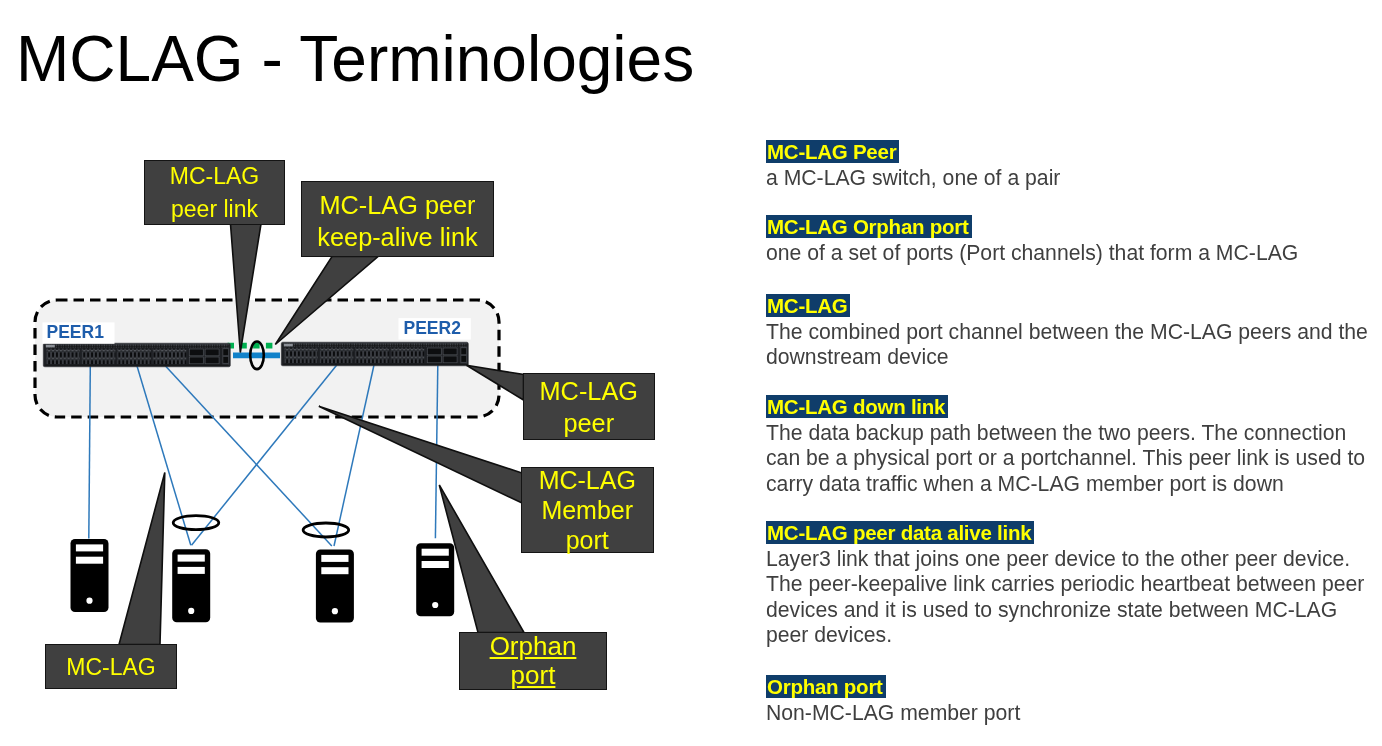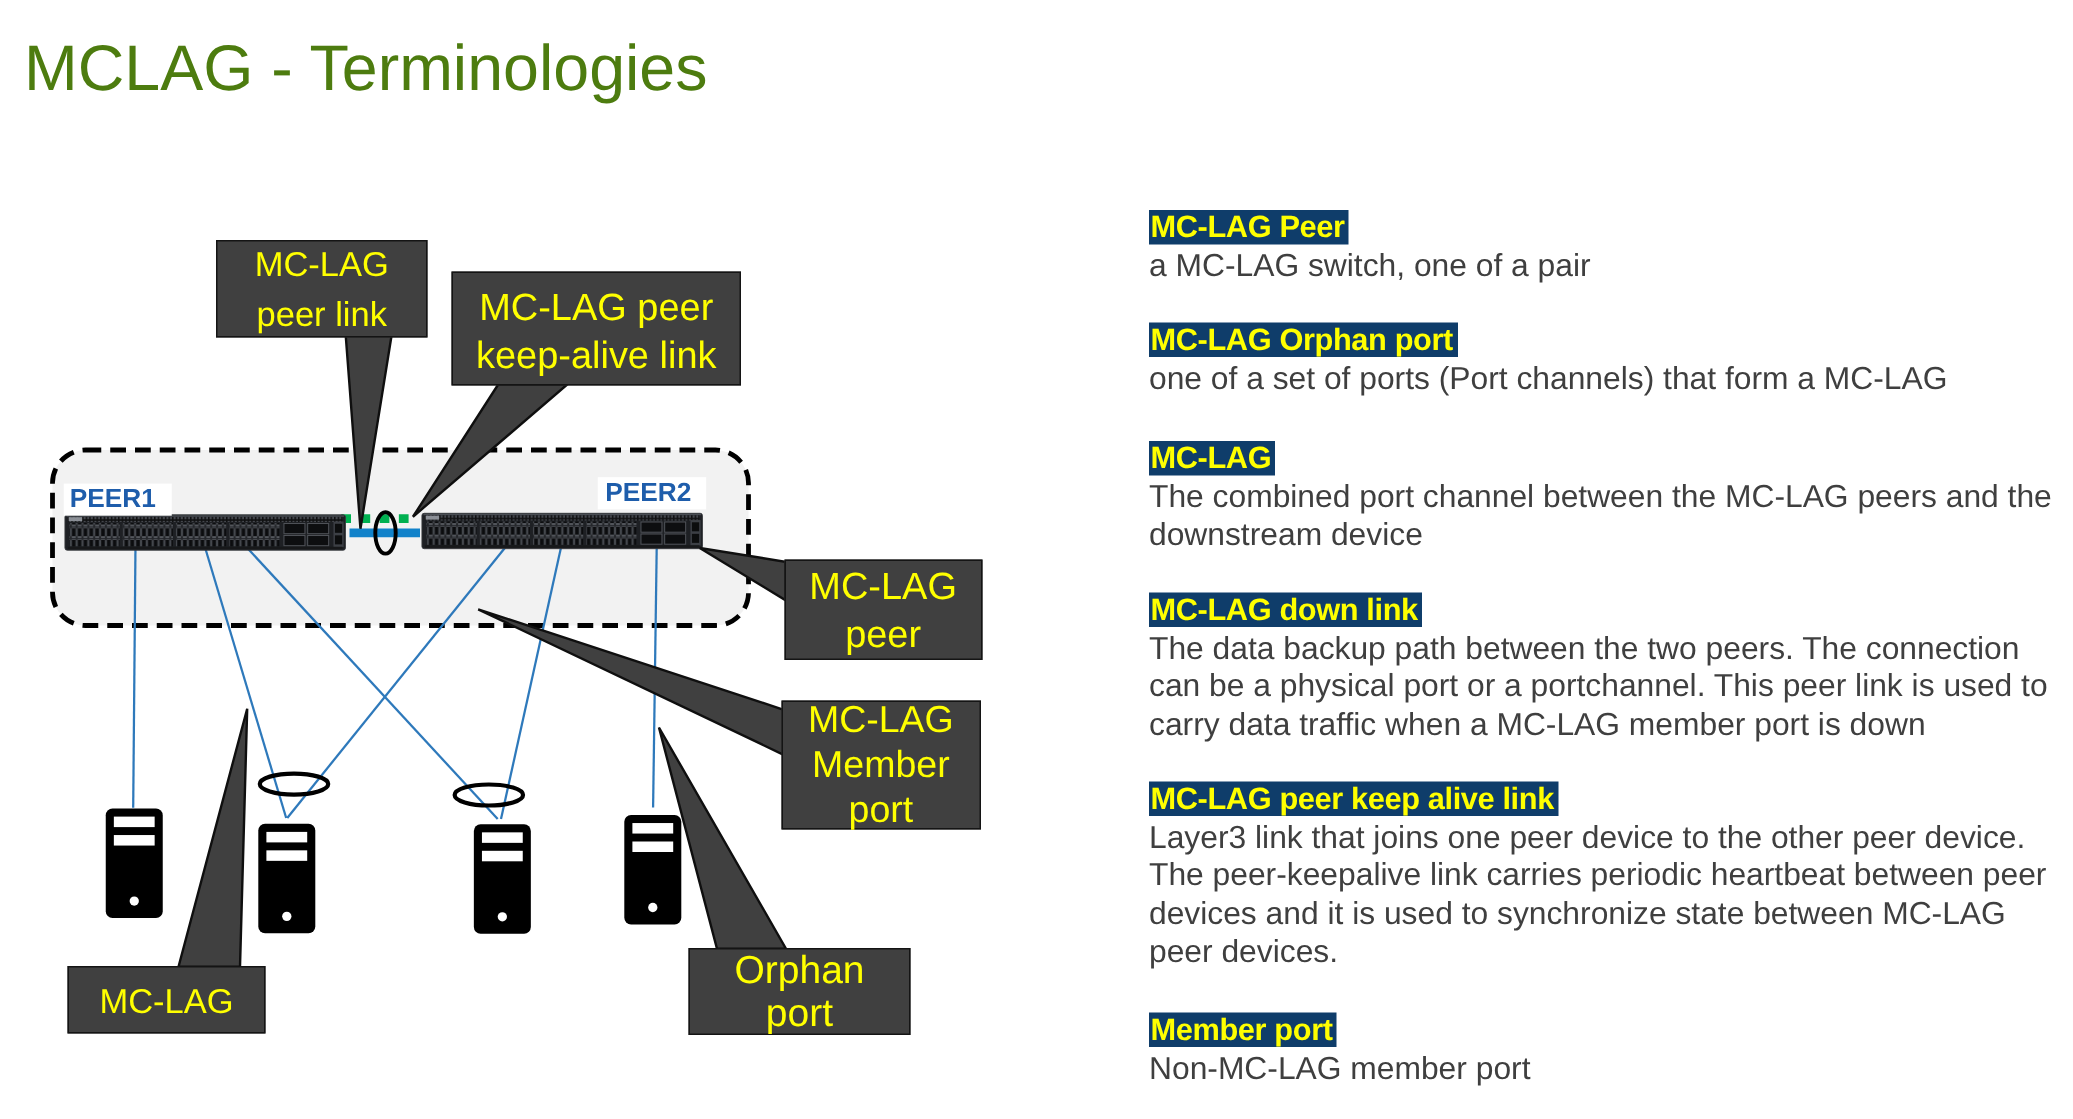--- a/index.html
+++ b/index.html
@@ -1,18 +1,18 @@
 <!DOCTYPE html>
 <html><head>
 <meta charset="utf-8">
 <style>
   html,body{margin:0;padding:0;}
   body{width:1382px;height:746px;background:#ffffff;position:relative;overflow:hidden;
        font-family:"Liberation Sans",sans-serif;}
-  #title{position:absolute;left:16px;top:22px;font-size:43px;color:#4d7c0f;white-space:nowrap;}
+  #title{position:absolute;left:16px;top:22px;font-size:64px;color:#000000;white-space:nowrap;}
   #rcol{position:absolute;left:766px;top:139px;width:640px;font-size:21.2px;line-height:25.5px;color:#3f3f3f;}
   #rcol .sec{margin:0 0 24px 0;}
   #rcol .sec:nth-child(2){margin-bottom:28px;}
   #rcol .sec:nth-child(3){margin-bottom:24.5px;}
   #rcol .sec:nth-child(5){margin-bottom:26.5px;}
   #rcol .hl{font-weight:bold;font-size:20.5px;letter-spacing:-0.25px;color:#ffff00;background:#0f3d6a;padding:0 3px 0 1px;}
   .co{position:absolute;background:#404040;border:1.2px solid #141414;color:#ffff00;
       display:flex;align-items:center;justify-content:center;text-align:center;
       font-size:23px;box-sizing:border-box;}
 </style>
@@ -96,22 +96,22 @@
   <use href="#server" x="172.2" y="549.2"></use>
   <use href="#server" x="315.9" y="549.5"></use>
   <use href="#server" x="416.2" y="543.3"></use>
 </svg>
 
 <div class="co" style="left:144px;top:160px;width:141px;height:65px;line-height:33px;">MC-LAG<br>peer link</div>
 <div class="co" style="left:301px;top:181px;width:193px;height:76px;line-height:32px;font-size:25.3px;padding-top:3px;">MC-LAG peer<br>keep-alive link</div>
 <div class="co" style="left:522.5px;top:373px;width:132.5px;height:66.5px;line-height:32px;font-size:25.3px;padding-top:2px;">MC-LAG<br>peer</div>
 <div class="co" style="left:521px;top:466.5px;width:132.5px;height:86.5px;line-height:30px;font-size:25px;">MC-LAG<br>Member<br>port</div>
 <div class="co" style="left:45px;top:644px;width:132px;height:45px;line-height:30px;">MC-LAG</div>
-<div class="co" style="left:459px;top:632px;width:148px;height:58px;line-height:29px;font-size:26px;">Orphan<br>port</div>
+<div class="co" style="left:459px;top:632px;width:148px;height:58px;line-height:29px;font-size:26px;text-decoration:underline;">Orphan<br>port</div>
 
 <div id="rcol">
   <div class="sec"><span class="hl">MC-LAG Peer</span><br>a MC-LAG switch, one of a pair</div>
   <div class="sec"><span class="hl">MC-LAG Orphan port</span><br>one of a set of ports (Port channels) that form a MC-LAG</div>
   <div class="sec"><span class="hl">MC-LAG</span><br>The combined port channel between the MC-LAG peers and the<br>downstream device</div>
   <div class="sec"><span class="hl">MC-LAG down link</span><br>The data backup path between the two peers. The connection<br>can be a physical port or a portchannel. This peer link is used to<br>carry data traffic when a MC-LAG member port is down</div>
-  <div class="sec"><span class="hl">MC-LAG peer keep alive link</span><br>Layer3 link that joins one peer device to the other peer device.<br>The peer-keepalive link carries periodic heartbeat between peer<br>devices and it is used to synchronize state between MC-LAG<br>peer devices.</div>
-  <div class="sec"><span class="hl">Member port</span><br>Non-MC-LAG member port</div>
+  <div class="sec"><span class="hl">MC-LAG peer data alive link</span><br>Layer3 link that joins one peer device to the other peer device.<br>The peer-keepalive link carries periodic heartbeat between peer<br>devices and it is used to synchronize state between MC-LAG<br>peer devices.</div>
+  <div class="sec"><span class="hl">Orphan port</span><br>Non-MC-LAG member port</div>
 </div>
 
 </body></html>

